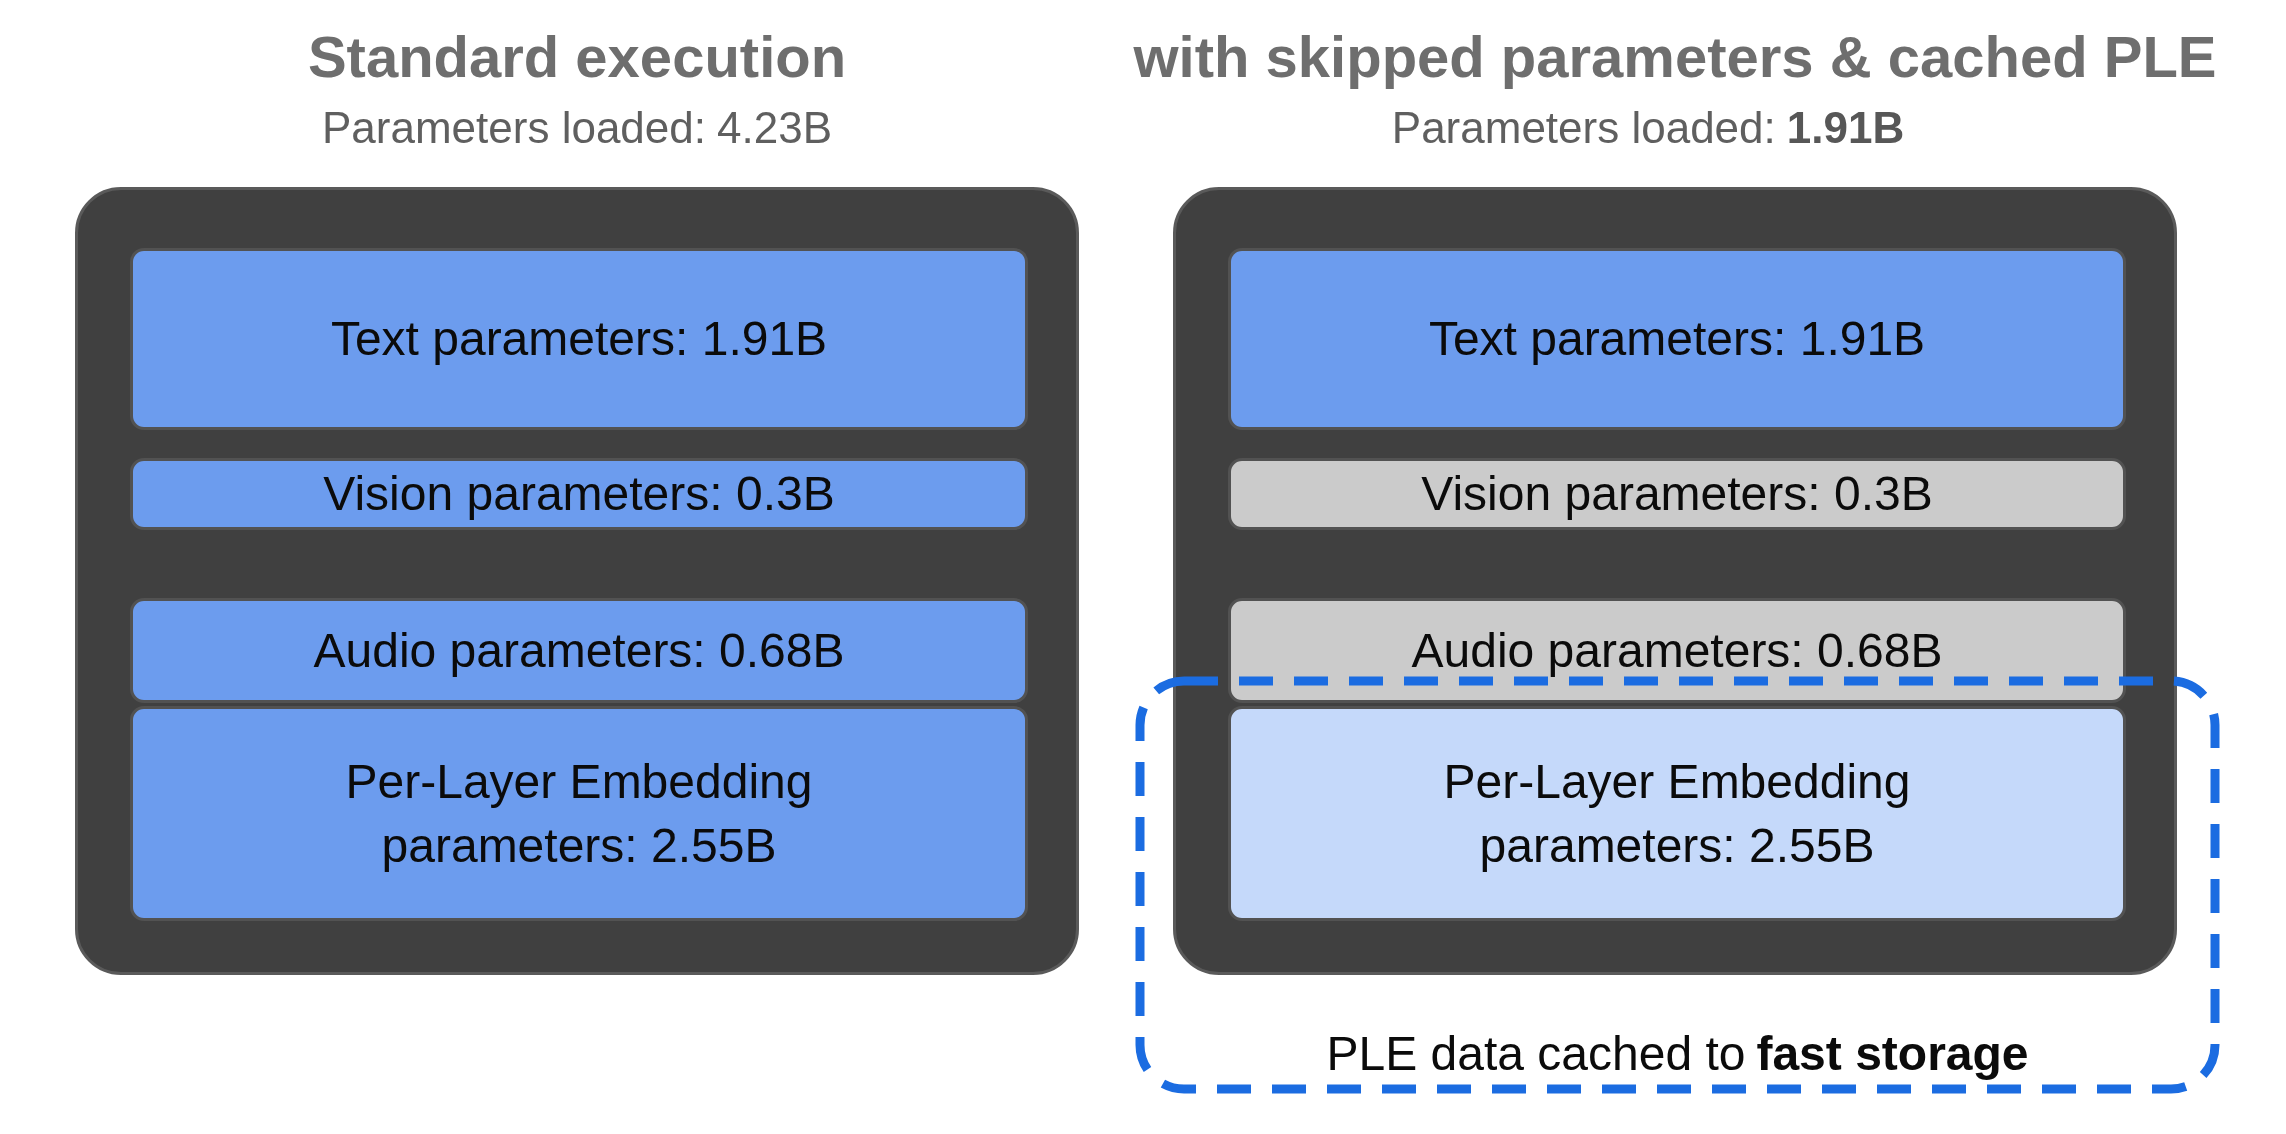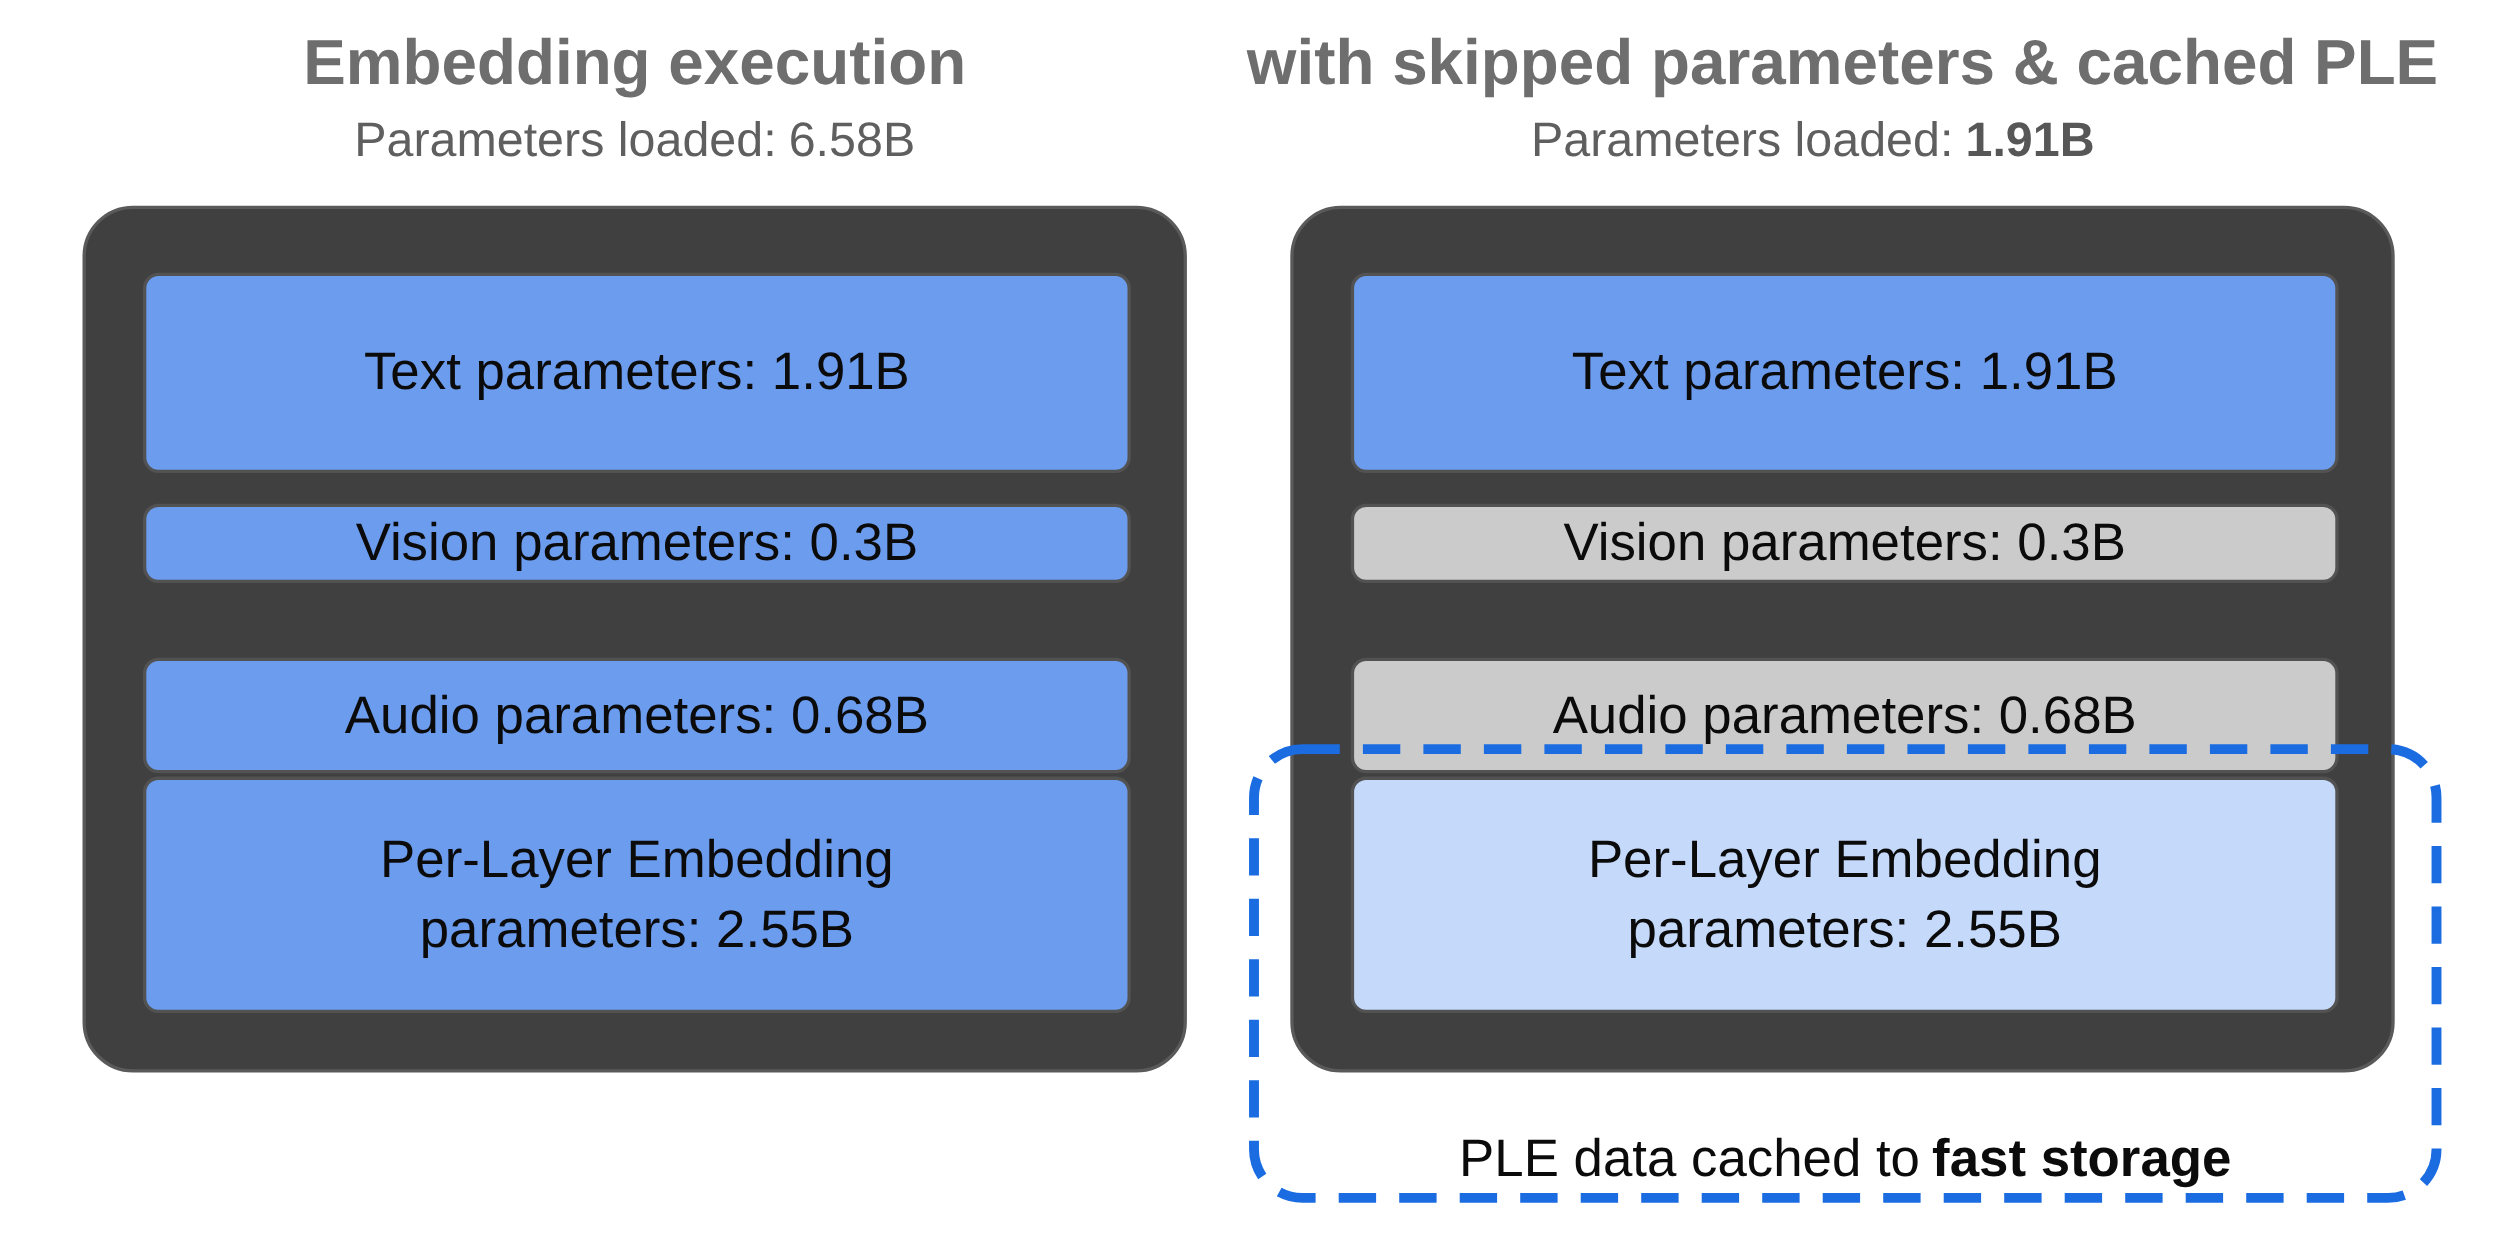--- a/index.html
+++ b/index.html
@@ -47,23 +47,23 @@
     height:62px;line-height:62px;z-index:4;
     font-size:48px;color:#0b0b0b;text-align:center;white-space:nowrap;margin-top:27px;
   }
   .callout .bold{font-weight:bold;}
 </style>
 </head>
 <body>
 
 <div class="canvas">
 
-  <div class="col-title" style="left:25px;width:1104px;">Embedding execution</div>
+  <div class="col-title" style="left:25px;width:1104px;">Standard execution</div>
   <div class="col-sub" style="left:75px;width:1004px;">
-    <span>Parameters loaded:</span><span class="value">6.58B</span>
+    <span>Parameters loaded:</span><span class="value">4.23B</span>
   </div>
 
   <div class="container" style="left:75px;">
     <div class="pbox pbox-text fill-blue">
       <span class="lbl">Text parameters: 1.91B</span>
     </div>
     <div class="pbox pbox-vision fill-blue">
       <span class="lbl">Vision parameters: 0.3B</span>
     </div>
     <div class="pbox pbox-audio fill-blue">

